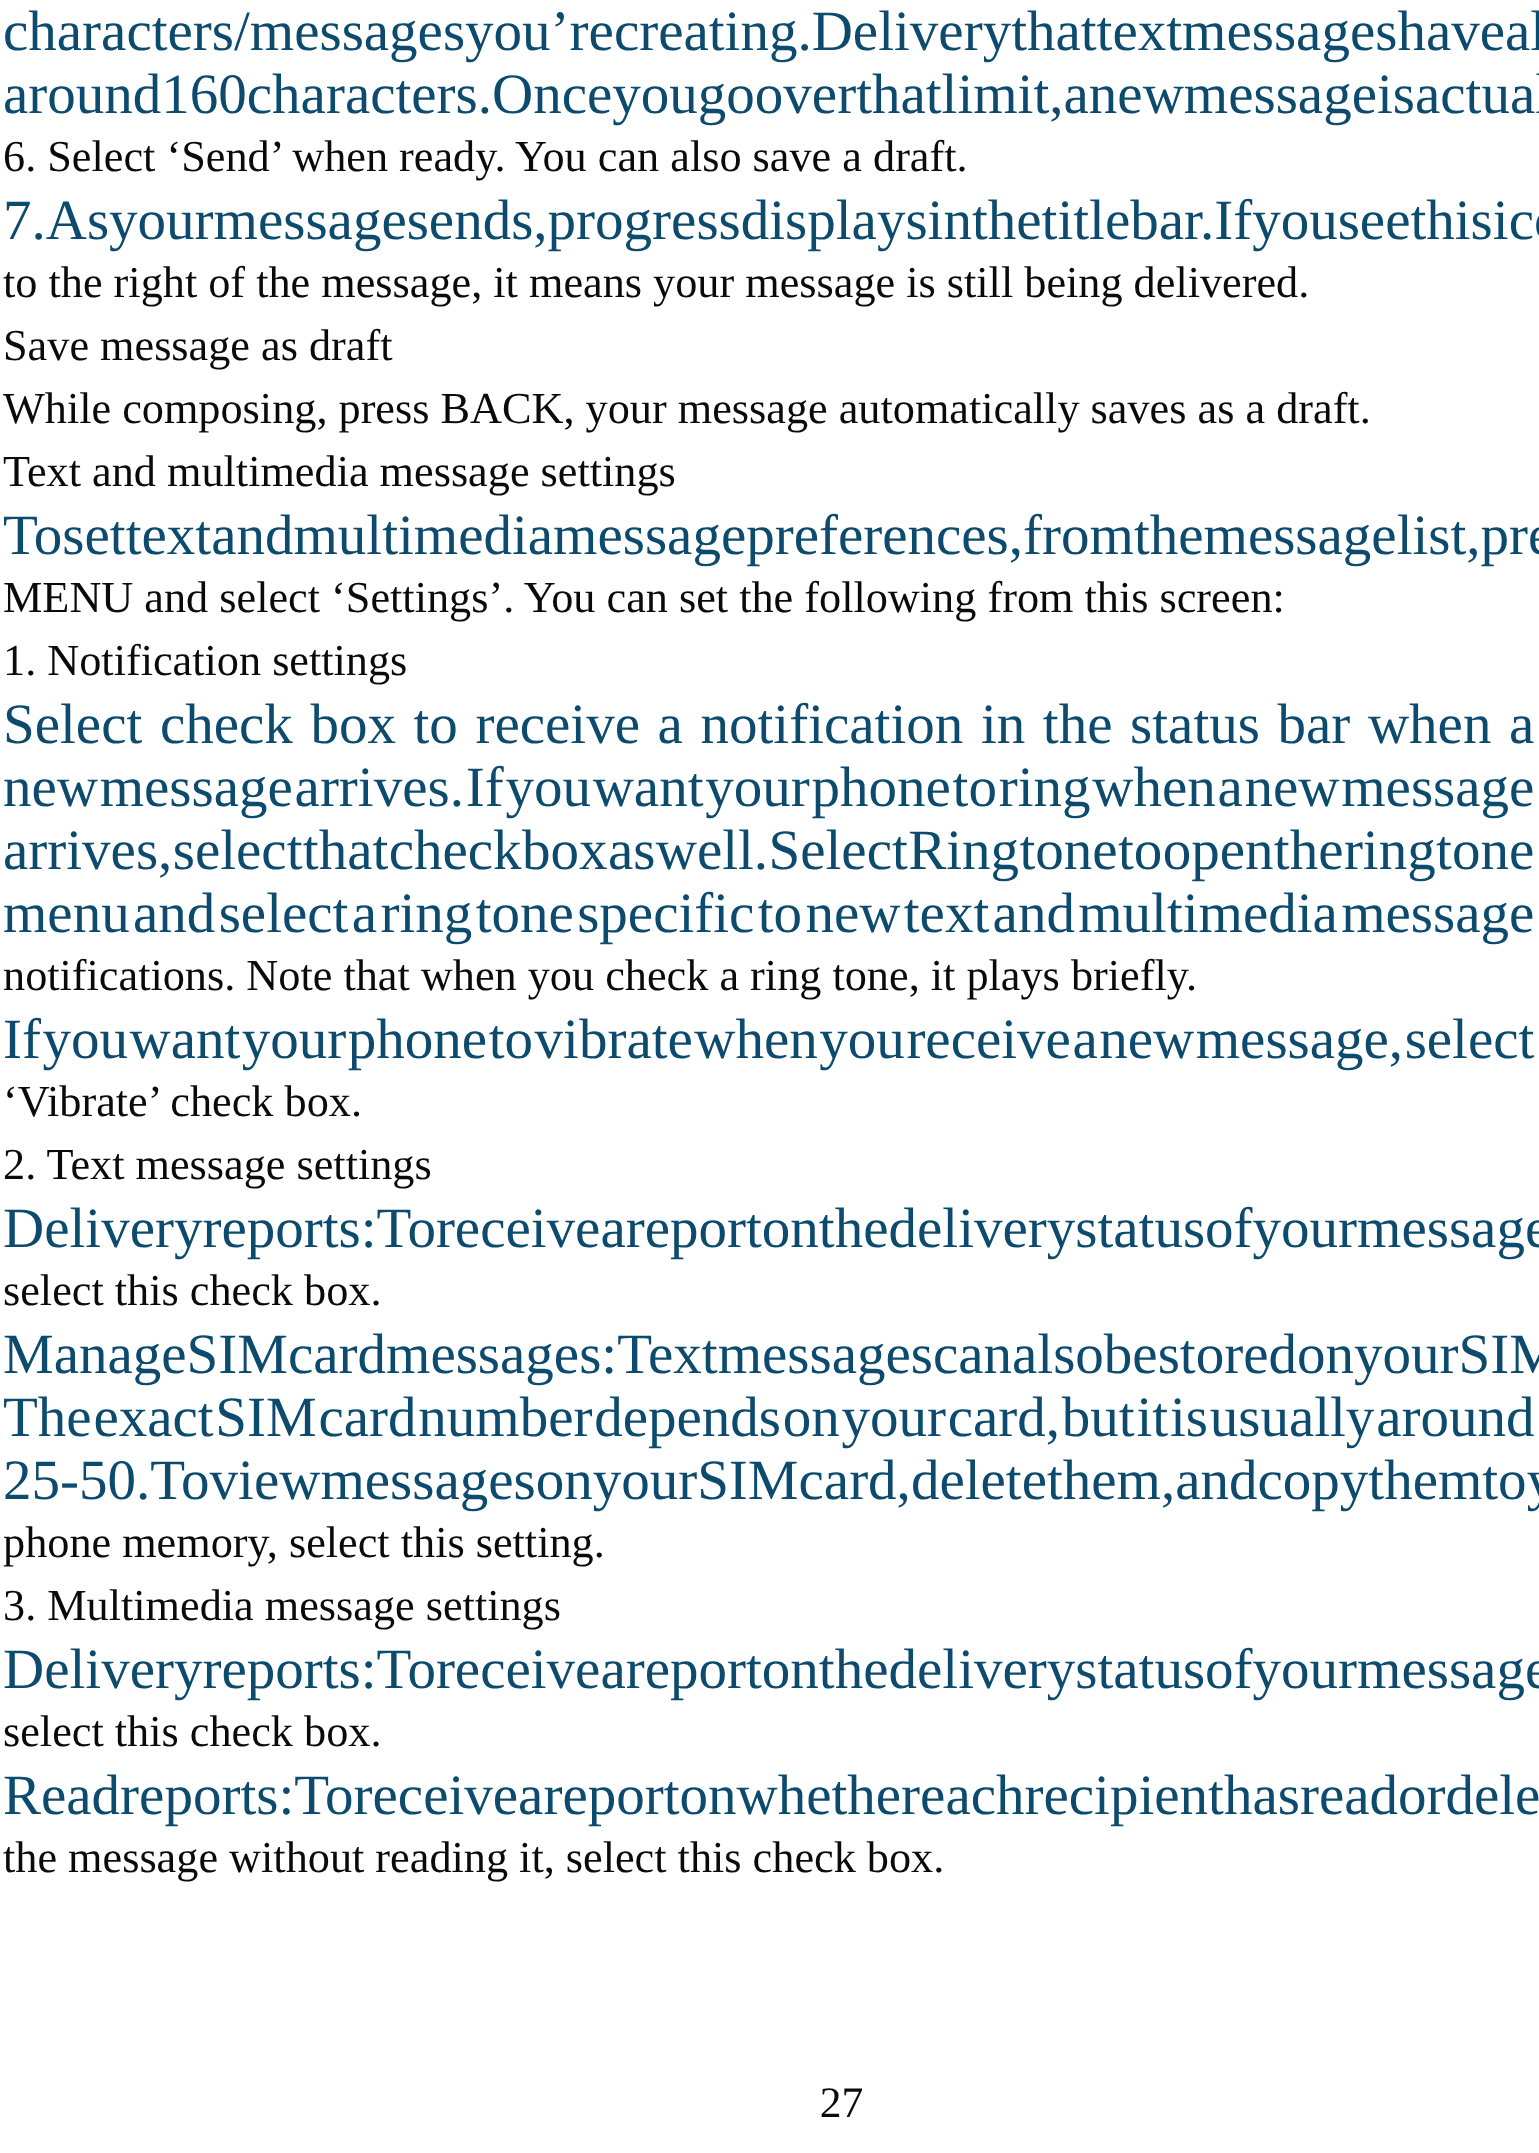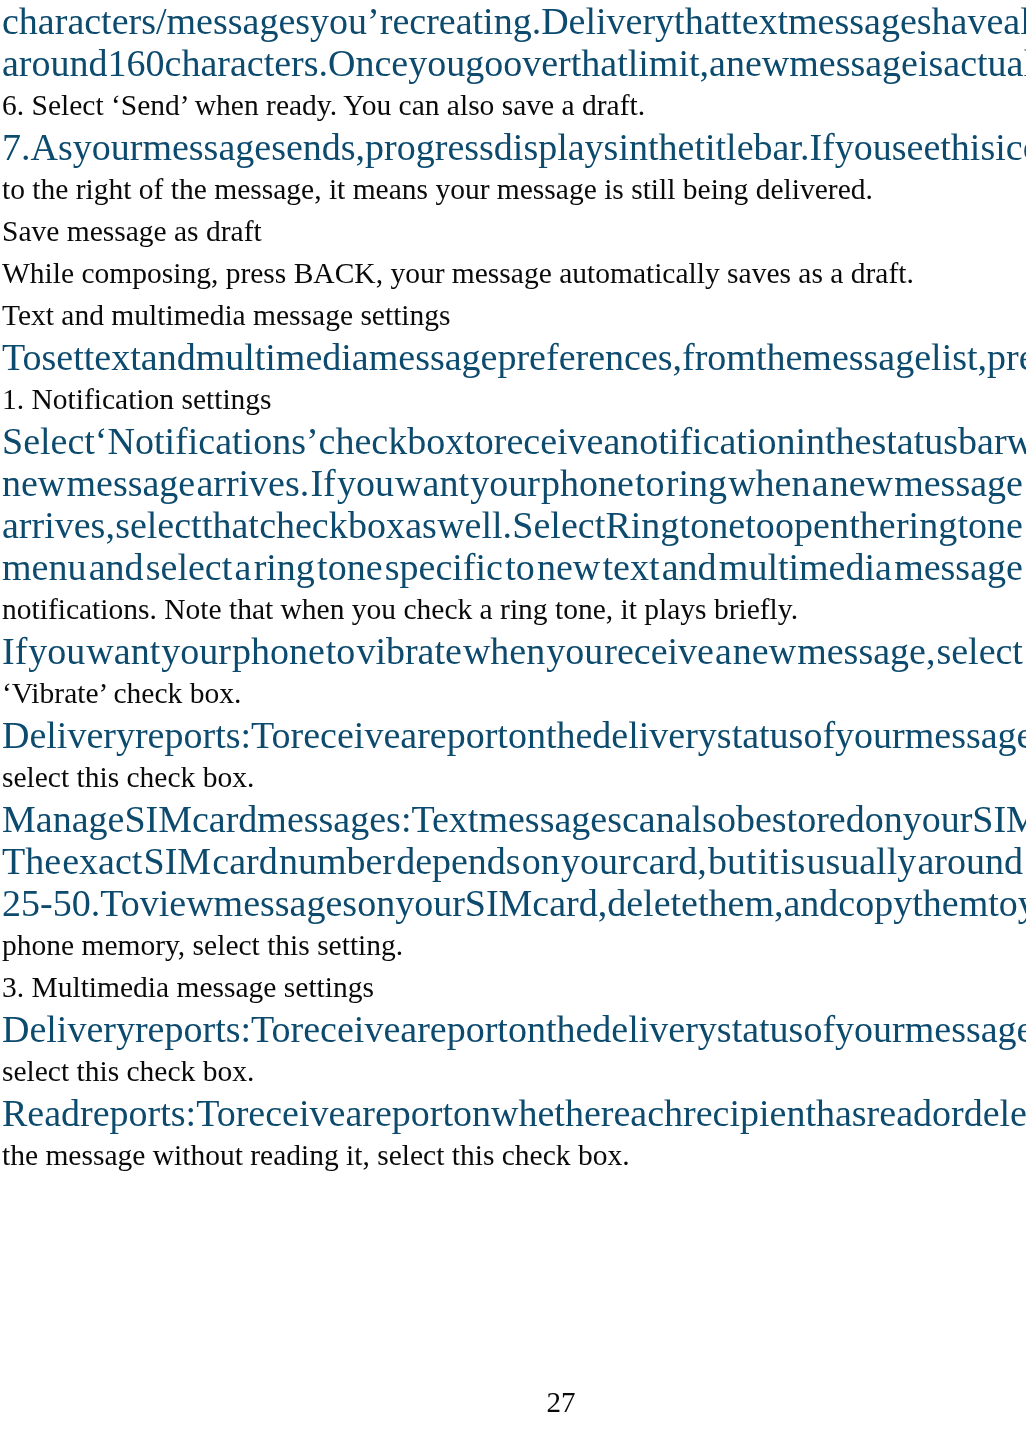--- a/index.html
+++ b/index.html
@@ -123,24 +123,24 @@
         <span>and</span>
         <span>multimedia</span>
         <span>message</span>
         <span>preferences,</span>
         <span>from</span>
         <span>the</span>
         <span>message</span>
         <span>list,</span>
         <span>press</span>
       </div>
+      <div class="ln">MENU and select ‘Settings’. You can set the following from this screen:</div>
       <div class="ln">1. Notification settings</div>
       <div class="jline">
         <span>Select</span>
-        <span>‘Notifications’</span>
         <span>check</span>
         <span>box</span>
         <span>to</span>
         <span>receive</span>
         <span>a</span>
         <span>notification</span>
         <span>in</span>
         <span>the</span>
         <span>status</span>
         <span>bar</span>
@@ -206,20 +206,21 @@
         <span>vibrate</span>
         <span>when</span>
         <span>you</span>
         <span>receive</span>
         <span>a</span>
         <span>new</span>
         <span>message,</span>
         <span>select</span>
       </div>
       <div class="ln">‘Vibrate’ check box.</div>
+      <div class="ln">2. Text message settings</div>
       <div class="jline">
         <span>Delivery</span>
         <span>reports:</span>
         <span>To</span>
         <span>receive</span>
         <span>a</span>
         <span>report</span>
         <span>on</span>
         <span>the</span>
         <span>delivery</span>

